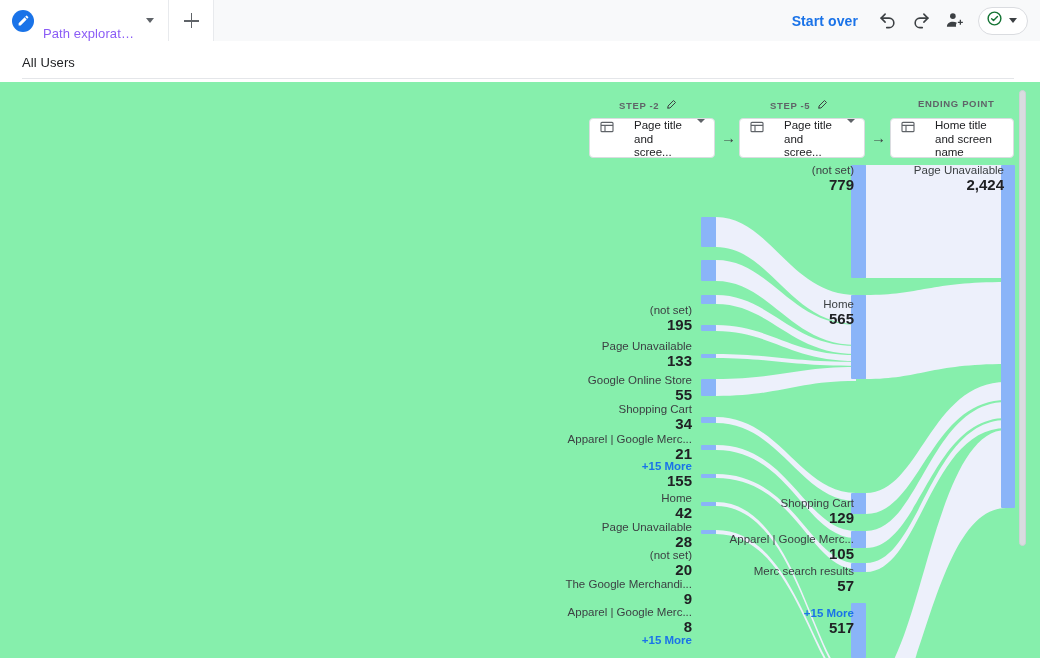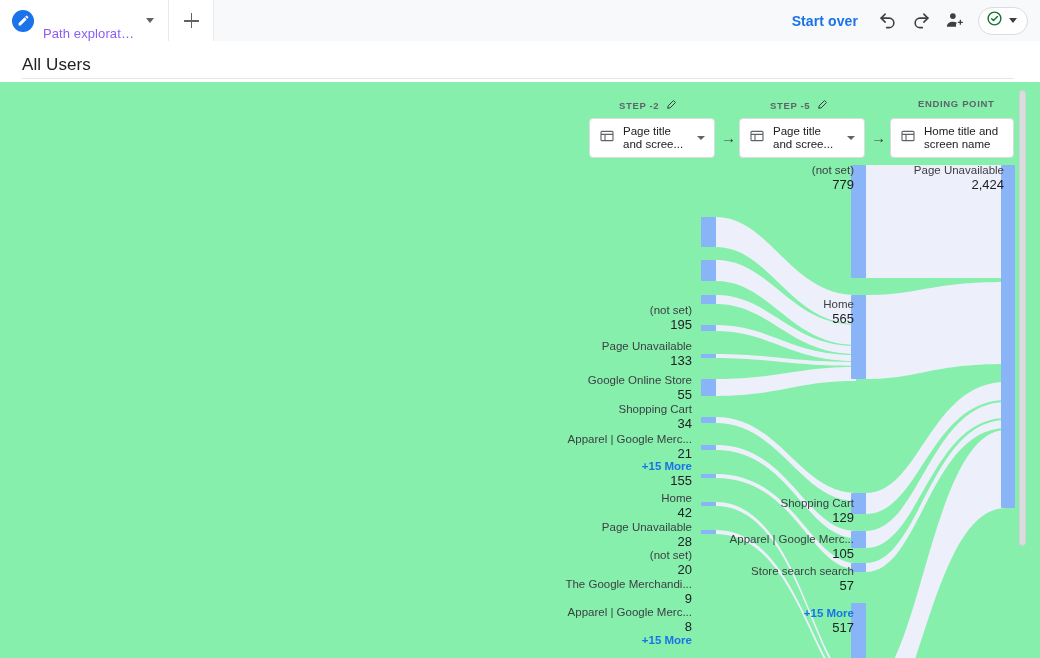--- a/index.html
+++ b/index.html
@@ -92,21 +92,21 @@
   }
 
   
   .seg-header {
     position: absolute; left: 0; top: 41px;
     width: 1040px; height: 40px;
     background: #ffffff;
   }
   .seg-title {
     position: absolute; left: 22px; top: 14px;
-    font-size: 17px; color: #202124; letter-spacing: .1px;
+    font-size: 13px; color: #202124; letter-spacing: .1px;
   }
   .seg-rule {
     position: absolute; left: 22px; top: 37px;
     width: 992px; height: 1px; background: #e4e6e9;
   }
 
   
   .canvas {
     position: absolute; left: 0; top: 82px;
     width: 1040px; height: 576px;
@@ -121,22 +121,23 @@
     white-space: nowrap;
     display: flex; align-items: center; gap: 7px;
   }
   .pencil { display:block; }
 
   .sel {
     position: absolute;
     height: 40px;
     border: 1px solid #dadce0; border-radius: 4px;
     background: #ffffff;
-    display: flex; align-items: center;
+    display: flex; 
     padding: 0 4px 0 9px;
+    gap: 11px;
   }
   .sel-ico { flex: 0 0 auto; margin-right: 8px; }
   .sel-txt {
     font-size: 11.5px; color: #202124; line-height: 13.5px;
     flex: 1 1 auto; overflow: hidden;
   }
   .sel-caret {
     width: 0; height: 0; margin: 0 5px 0 4px; flex:0 0 auto;
     border-left: 4px solid transparent;
     border-right: 4px solid transparent;
@@ -150,21 +151,21 @@
 
   
   .bar { position: absolute; background: #8ab4f8; border-radius: 1px; }
   .ribbon { position: absolute; }
   .nlabel {
     position: absolute; text-align: right;
     white-space: nowrap; line-height: 13.5px;
   }
   .nlabel .nm { font-size: 11.5px; color: #3c4043; display:block; }
   .nlabel .nm.more { color: #1a73e8; font-weight: 700; }
-  .nlabel .vl { font-size: 13px; color: #202124; font-weight: 400; display:block; }
+  .nlabel .vl { font-size: 15px; color: #202124; font-weight: 700; display:block; }
 
   
   .vscroll {
     position: absolute; right: 14px; top: 8px;
     width: 7px; height: 456px;
     background: #dadce0; border-radius: 4px;
     border: 1px solid #cfd2d6;
   }
 </style>
 </head>
@@ -396,21 +397,21 @@
     </div>
     <div class="nlabel" style="right:186px; top:415px;">
       <span class="nm">Shopping Cart</span>
       <span class="vl">129</span>
     </div>
     <div class="nlabel" style="right:186px; top:451px;">
       <span class="nm">Apparel | Google Merc...</span>
       <span class="vl">105</span>
     </div>
     <div class="nlabel" style="right:186px; top:483px;">
-      <span class="nm">Store search search</span>
+      <span class="nm">Merc search results</span>
       <span class="vl">57</span>
     </div>
     <div class="nlabel" style="right:186px; top:525px;">
       <span class="nm more">+15 More</span>
       <span class="vl">517</span>
     </div>
 
     <div class="bar" style="left:1001px; top:83px; width:14px; height:343px;"></div>
     <div class="nlabel" style="right:36px; top:82px;">
       <span class="nm">Page Unavailable</span>

